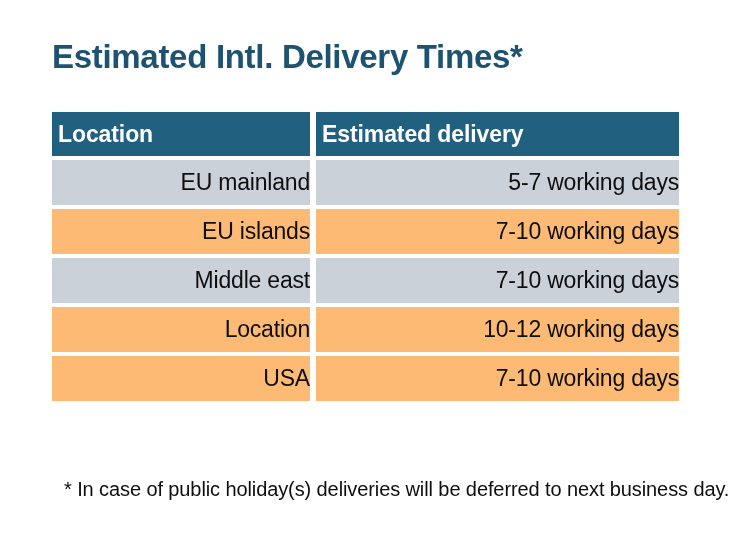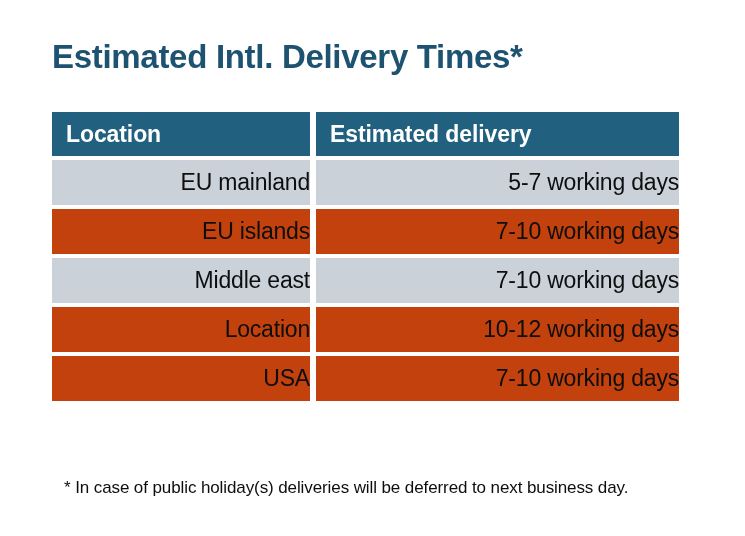--- a/index.html
+++ b/index.html
@@ -37,21 +37,21 @@
     left: 52px;
     top: 112px;
     width: 639px;
     border-collapse: separate;
     border-spacing: 6px 4px;
     margin: 0;
     table-layout: fixed;
   }
   .delivery-table th,
   .delivery-table td {
-    padding: 0 0 0 14px;
+    padding: 0 0 0 6px;
     margin: 0;
     text-align: left;
     vertical-align: middle;
     box-sizing: border-box;
   }
   .col-location { width: 258px; }
   .col-delivery { width: 363px; }
 
   .delivery-table thead th {
     background: #21607f;
@@ -67,31 +67,31 @@
     font-weight: normal;
     height: 45px;
     letter-spacing: -0.2px;
     white-space: nowrap;
     text-align: right;
   }
   .delivery-table tbody tr.row-dark td {
     background: #cbd1d9;
   }
   .delivery-table tbody tr.row-light td {
-    background: #c2410c;
+    background: #fdba74;
   }
 
   
   .delivery-table { margin-left: -6px; margin-top: -4px; }
 
   .footnote {
     position: absolute;
     left: 64px;
     top: 478px;
-    font-size: 17px;
+    font-size: 20px;
     color: #0e0e0e;
     letter-spacing: -0.1px;
     white-space: nowrap;
   }
 </style>
 </head>
 <body>
 
 <div class="page">
 

